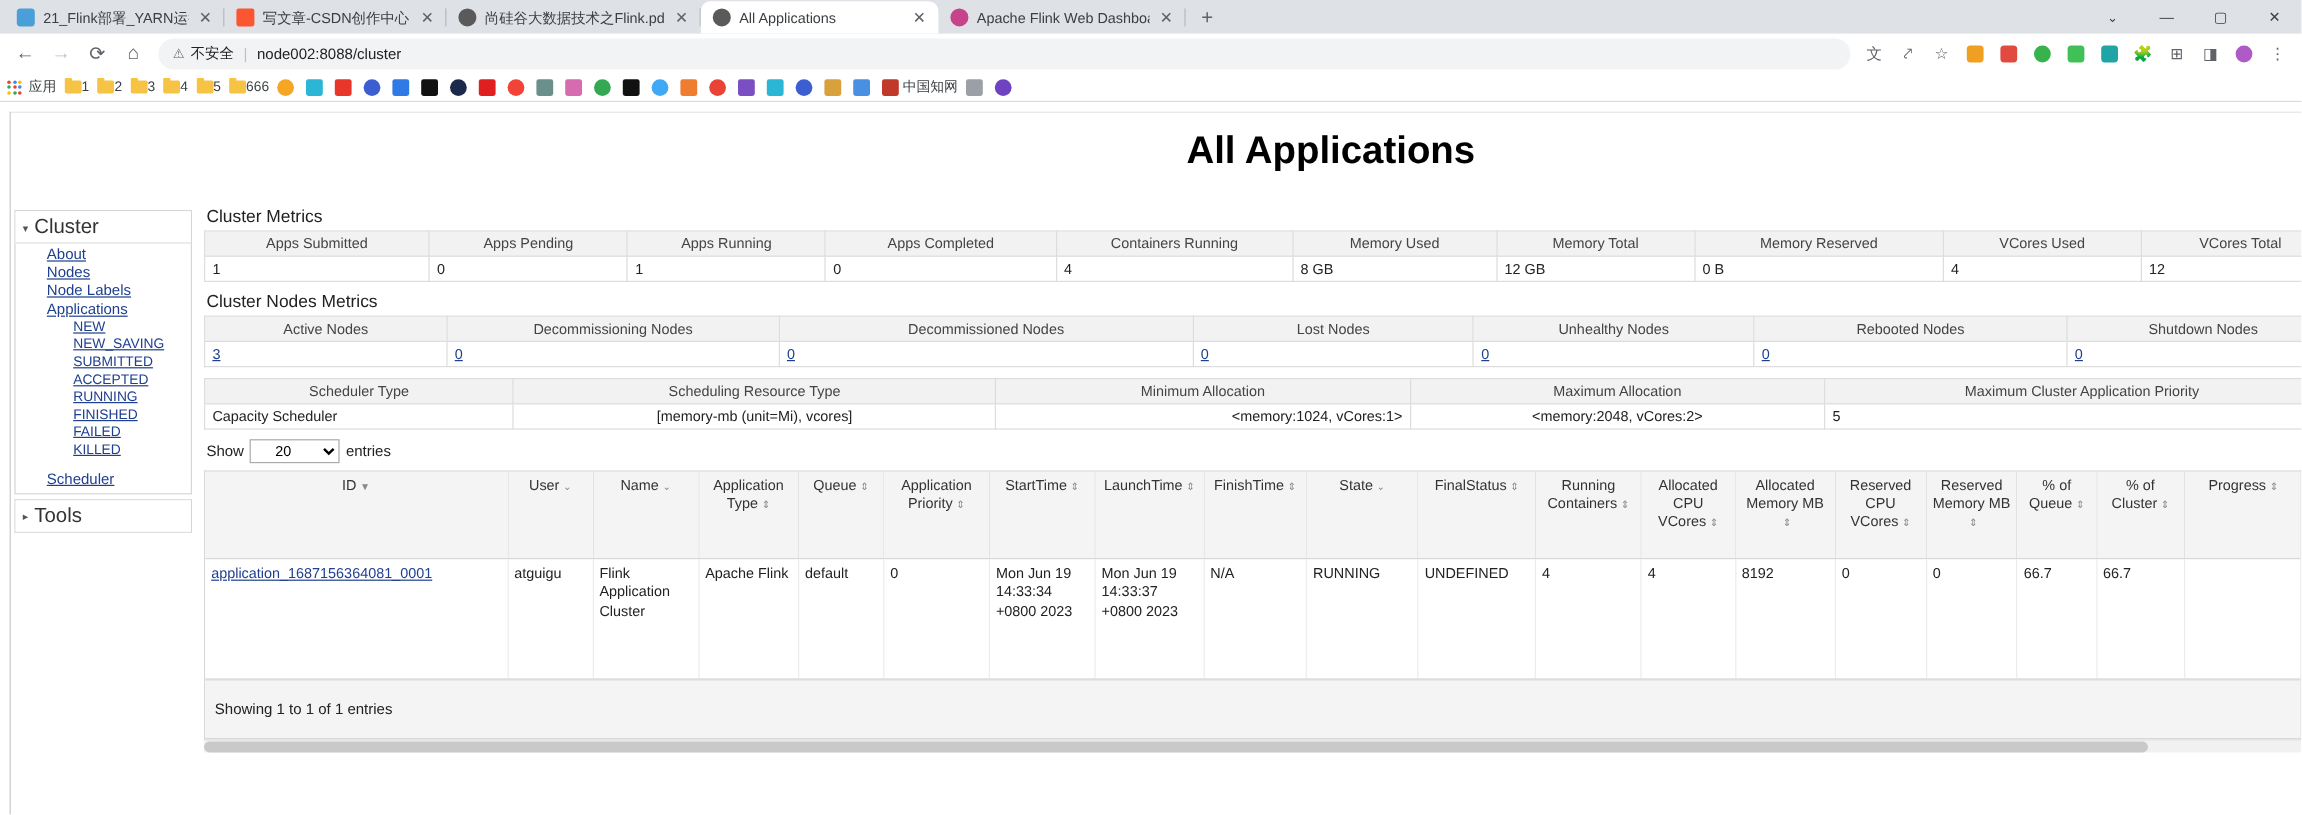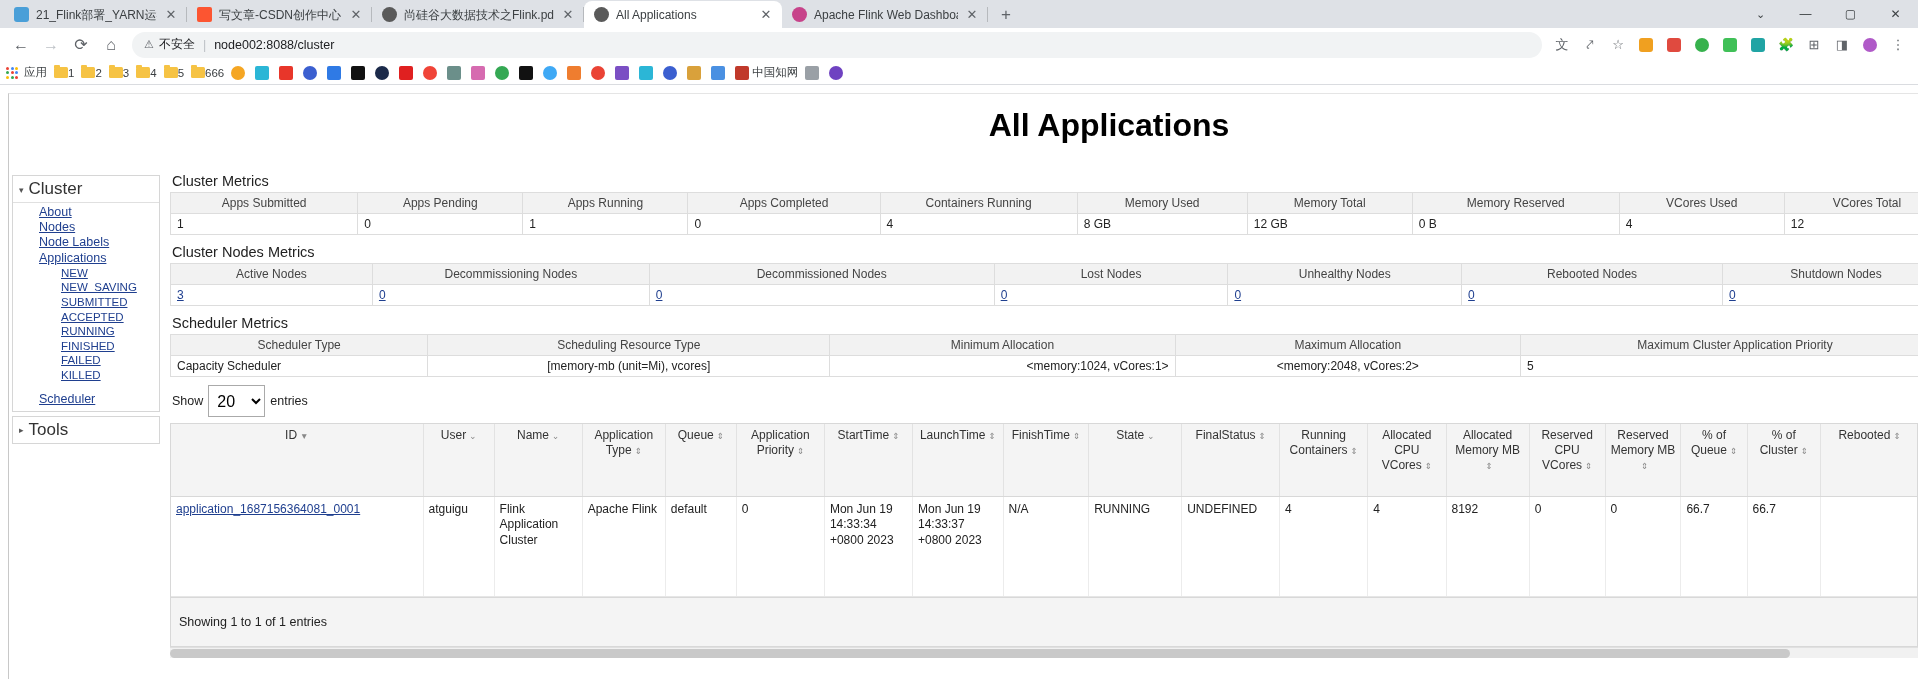--- a/index.html
+++ b/index.html
@@ -270,26 +270,26 @@
   
   .showbar {
     font-size: 12.5px;
     color: #222;
     margin: 8px 0 6px 2px;
     display: flex;
     align-items: center;
   }
   .showbar select {
     margin: 0 5px;
-    font-size: 16px;
+    font-size: 12px;
     font-family: "Liberation Sans", sans-serif;
-    padding: 1px 4px;
+    padding: 1px 16px;
     border: 1px solid #aaa;
     background: #fff;
-    height: 32px;
+    height: 20px;
   }
 
   
   .apptable-wrap {
     border: 1px solid #d8d8d8;
     background: #fff;
     overflow: hidden;
   }
   table.apps {
     border-collapse: collapse;
@@ -662,21 +662,20 @@
           <td><a href="#" style="color:#1f3f8f;text-decoration:underline;">0</a></td>
           <td><a href="#" style="color:#1f3f8f;text-decoration:underline;">0</a></td>
           <td><a href="#" style="color:#1f3f8f;text-decoration:underline;">0</a></td>
           <td><a href="#" style="color:#1f3f8f;text-decoration:underline;">0</a></td>
         </tr>
       </tbody>
         </table>
 
       <div class="spacer-8"></div>
 
-      <div class="sec-title">Scheduler Metrics</div>
       <table class="mt" style="width:1780px;">
         <colgroup>
           <col style="width:228px">
             <col style="width:356px">
             <col style="width:306px">
             <col style="width:306px">
             <col style="width:380px">
         </colgroup>
         <tbody>
             <tr>
@@ -743,21 +742,21 @@
             <th><span class="thtxt">FinishTime</span><span class="sort">⇕</span></th>
             <th><span class="thtxt">State</span><span class="sort">⌄</span></th>
             <th><span class="thtxt">FinalStatus</span><span class="sort">⇕</span></th>
             <th><span class="thtxt">Running Containers</span><span class="sort">⇕</span></th>
             <th><span class="thtxt">Allocated CPU VCores</span><span class="sort">⇕</span></th>
             <th><span class="thtxt">Allocated Memory MB</span><span class="sort">⇕</span></th>
             <th><span class="thtxt">Reserved CPU VCores</span><span class="sort">⇕</span></th>
             <th><span class="thtxt">Reserved Memory MB</span><span class="sort">⇕</span></th>
             <th><span class="thtxt">% of Queue</span><span class="sort">⇕</span></th>
             <th><span class="thtxt">% of Cluster</span><span class="sort">⇕</span></th>
-            <th><span class="thtxt">Rebooted</span><span class="sort">⇕</span></th>
+            <th><span class="thtxt">Progress</span><span class="sort">⇕</span></th>
           </tr>
           </thead>
           <tbody>
           <tr>
             <td class="idcell"><a href="#">application_1687156364081_0001</a></td>
             <td>atguigu</td>
             <td>Flink Application Cluster</td>
             <td>Apache Flink</td>
             <td>default</td>
             <td>0</td>

